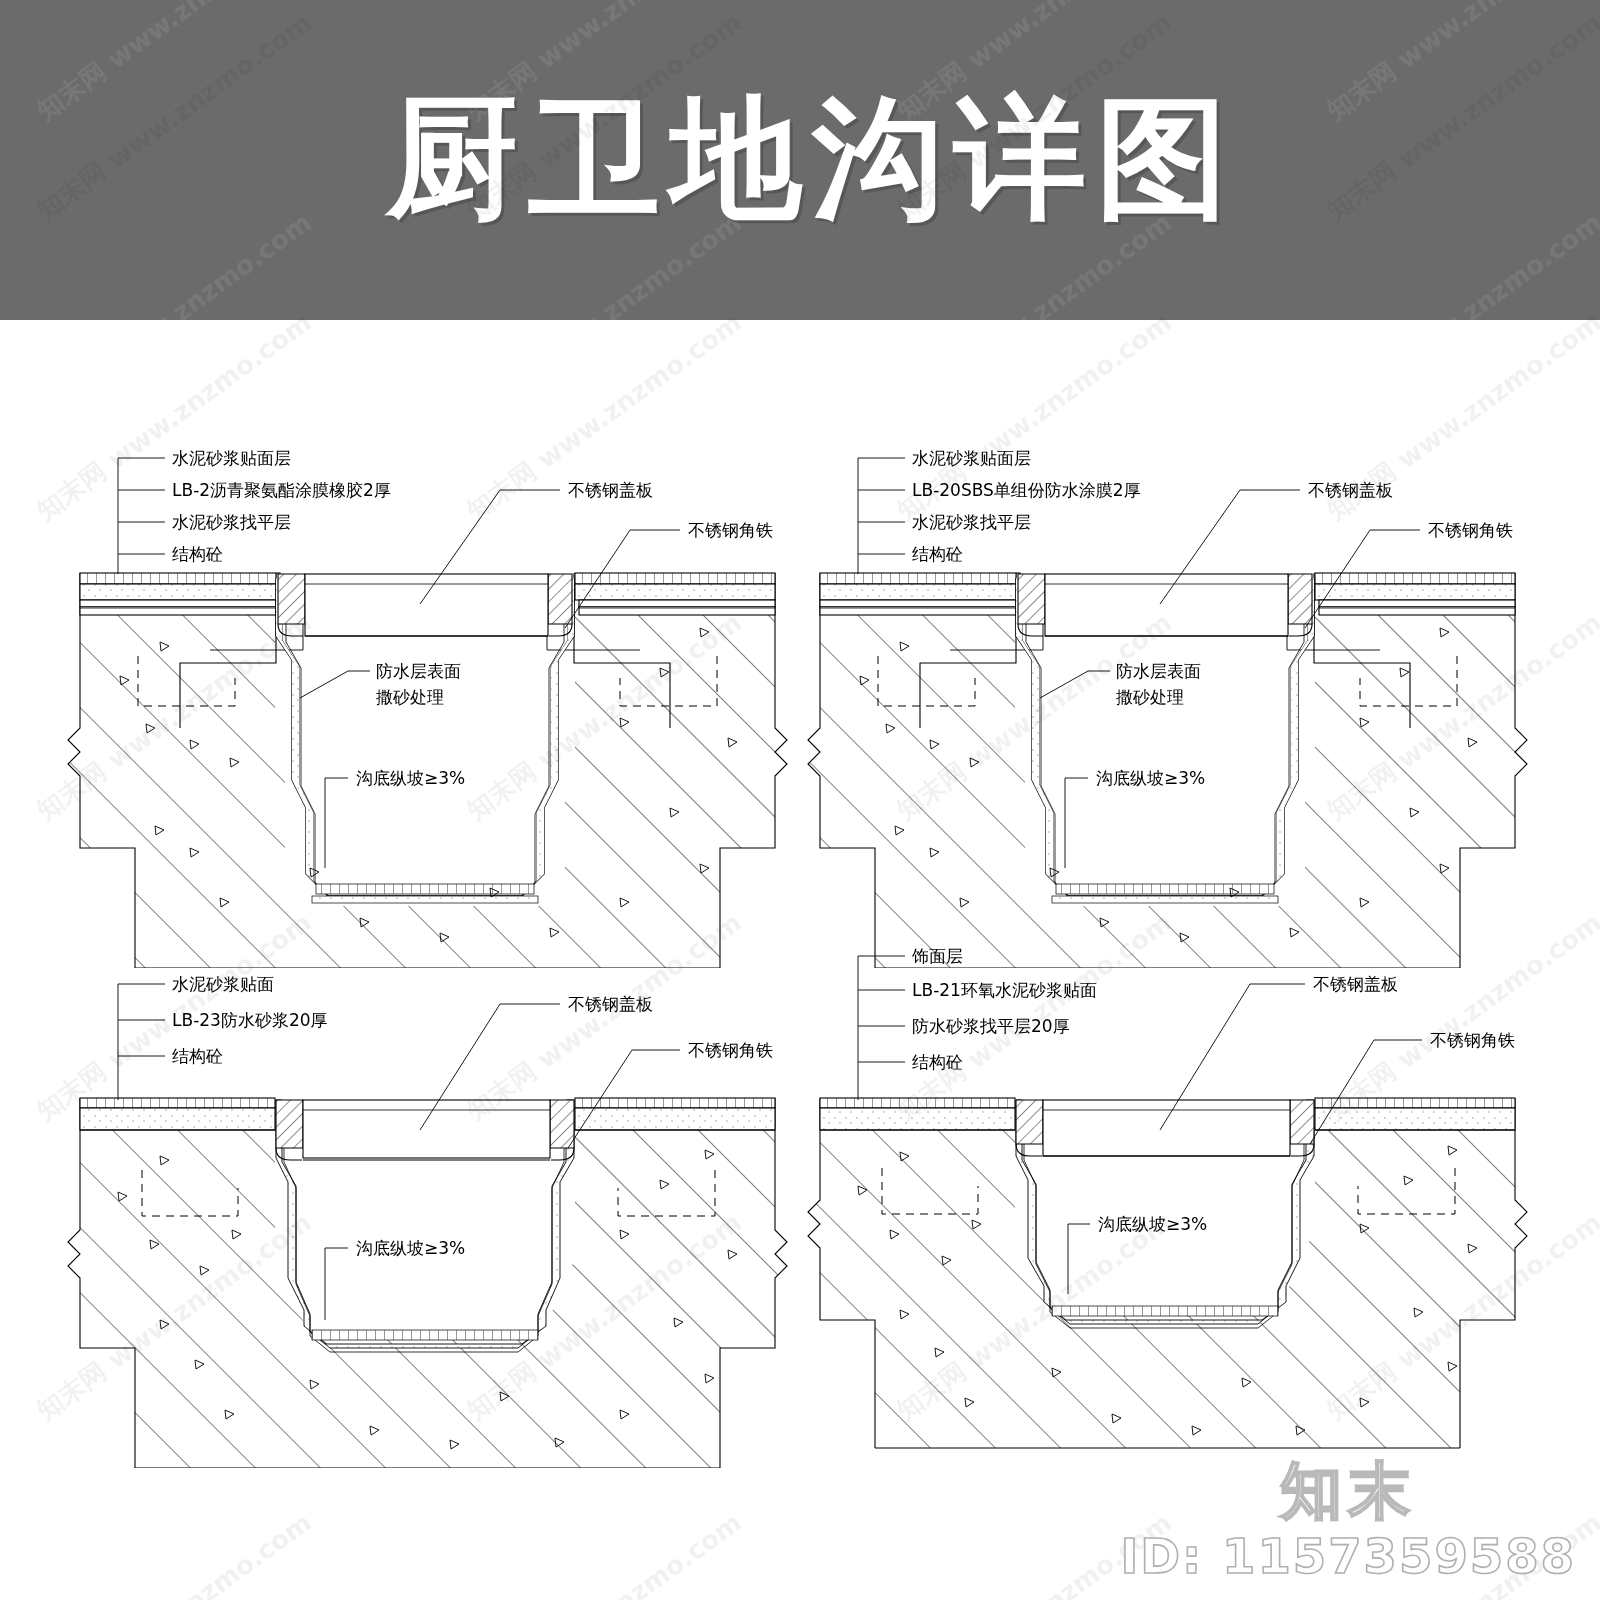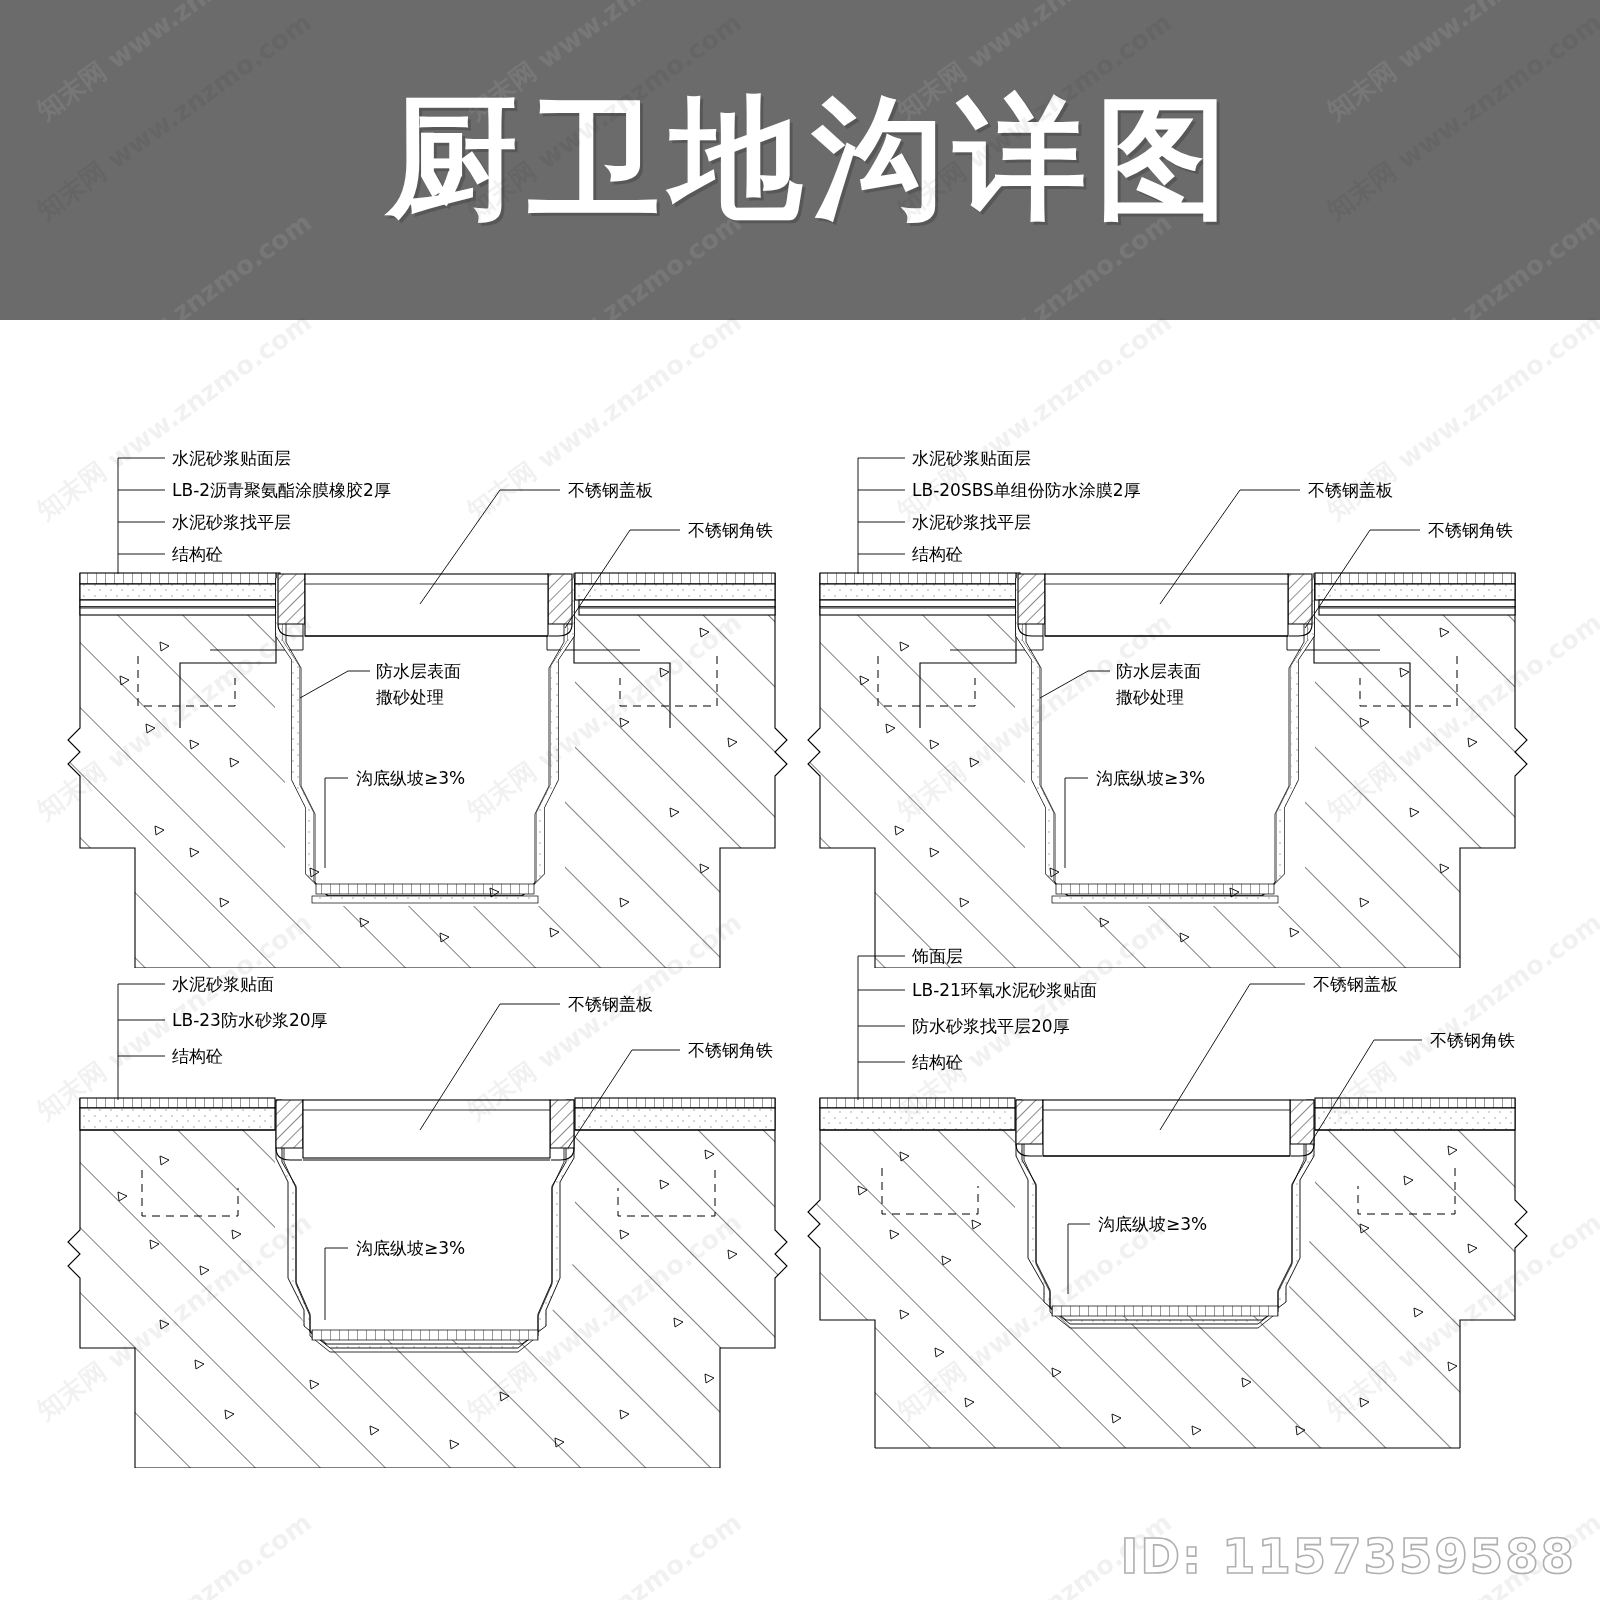--- a/index.html
+++ b/index.html
@@ -518,14 +518,15 @@
     <div class="wm " style="left: 460px; top: 1400px;">知末网 www.znzmo.com</div>
     <div class="wm " style="left: 890px; top: 1400px;">知末网 www.znzmo.com</div>
     <div class="wm " style="left: 1320px; top: 1400px;">知末网 www.znzmo.com</div>
     <div class="wm " style="left: 30px; top: 1700px;">知末网 www.znzmo.com</div>
     <div class="wm " style="left: 460px; top: 1700px;">知末网 www.znzmo.com</div>
     <div class="wm " style="left: 890px; top: 1700px;">知末网 www.znzmo.com</div>
     <div class="wm " style="left: 1320px; top: 1700px;">知末网 www.znzmo.com</div>
   </div>
 
 <div id="brand">
+  <div id="brand-logo">知末</div>
   <div id="brand-id">ID: 1157359588</div>
 </div>
 
 </body></html>

